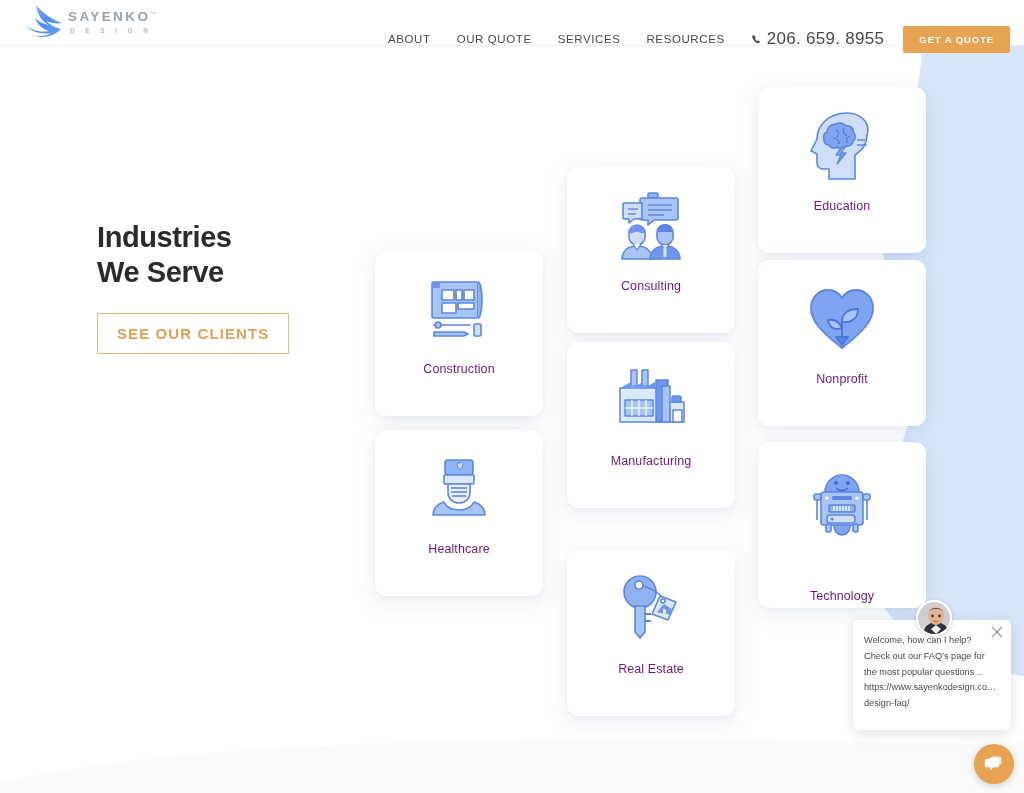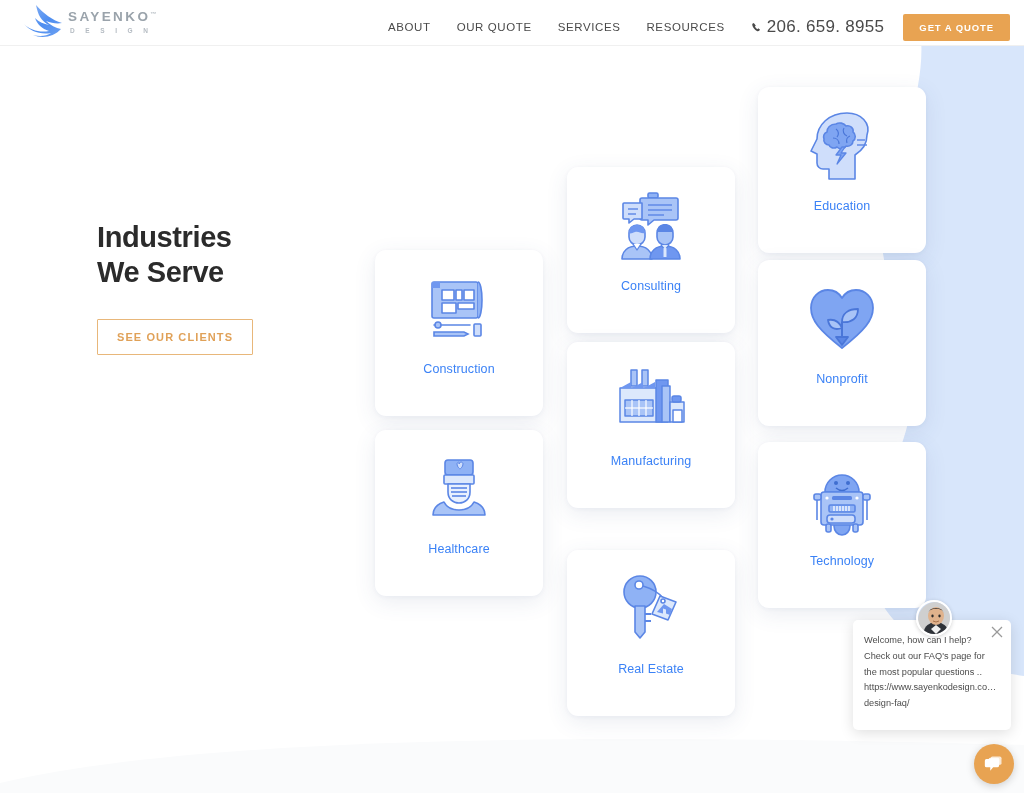--- a/index.html
+++ b/index.html
@@ -29,21 +29,21 @@
     font-size:13.5px; letter-spacing:2.4px; font-weight:700;
     color:#9aa3ab; line-height:1;
     font-family:"Liberation Sans", sans-serif;
   }
   .logo-sub {
     font-size:6.5px; letter-spacing:4.4px; font-weight:700;
     color:#b4bbc2; line-height:1; margin-top:4px; margin-left:2px;
   }
   .logo-tm { font-size:6px; vertical-align:super; color:#b4bbc2; }
 
-  .nav { position:absolute; right:14px; top:4px; height:46px; display:flex; align-items:center; gap:0; }
+  .nav { position:absolute; right:14px; top:16px; height:46px; display:flex; align-items:center; gap:0; }
   .nav a.nav-link {
     font-size:11.5px; letter-spacing:0.6px; color:#4a4a4a;
     text-decoration:none; padding:0 13px; white-space:nowrap;
     font-family:"Liberation Sans", sans-serif;
   }
   .nav .phone {
     display:flex; align-items:center; gap:5px; padding:0 13px;
     font-size:17px; letter-spacing:0.3px; color:#4a4a4a; white-space:nowrap;justify-content:space-between;
   }
   .phone-icon { display:inline-block; width:11px; height:11px; }
@@ -58,49 +58,49 @@
   .intro { position:absolute; left:97px; top:220px; width:275px; z-index:10; }
   .intro h1 {
     font-size:29px; line-height:1.22; font-weight:700; color:#2b2b2b;
     letter-spacing:-0.4px; font-family:"Liberation Sans", sans-serif;
   }
   .intro p {
     margin-top:22px; font-size:11.5px; line-height:1.75; color:#6f6f6f;
     width:268px; font-family:"Liberation Sans", sans-serif;
   }
   .clients-btn {
-    margin-top:28px; display:inline-block; background:transparent;
+    margin-top:22px; display:inline-block; background:transparent;
     border:1px solid #e8b77a; color:#e0a158;
-    font-size:11px; letter-spacing:1.1px; font-weight:700;
+    font-size:15px; letter-spacing:1.1px; font-weight:700;
     padding:11px 19px; cursor:pointer; border-radius:1px;
     font-family:"Liberation Sans", sans-serif;
   }
 
   
   .card {
     position:absolute; width:168px; height:166px; background:#ffffff;
     border-radius:11px; z-index:20;
     box-shadow: 0 6px 22px rgba(60,80,130,0.10), 0 1px 4px rgba(60,80,130,0.05);
     display:flex; flex-direction:column; align-items:center; justify-content:flex-start;
     padding-top:20px;
   }
   .card .icon-wrap { width:78px; height:78px; display:flex; align-items:center; justify-content:center; }
   .card .card-label {
-    margin-top:14px; font-size:12.5px; color:#3b82f6; font-weight:400;
+    margin-top:14px; font-size:12.5px; color:#701a75; font-weight:400;
     letter-spacing:0.1px; font-family:"Liberation Sans", sans-serif;
   }
   
   #card-construction   { left:375px; top:250px; }
   #card-healthcare     { left:375px; top:430px; }
   #card-consulting     { left:567px; top:167px; }
   #card-manufacturing  { left:567px; top:342px; }
   #card-realestate     { left:567px; top:550px; }
   #card-education      { left:758px; top:87px;  }
   #card-nonprofit      { left:758px; top:260px; }
-  #card-technology     { left:758px; top:442px; }
+  #card-technology     { left:758px; top:442px;gap:35px; }
 
   
   .chat-panel {
     position:absolute; left:853px; top:620px; width:158px; height:110px;
     background:#ffffff; border-radius:5px; z-index:60;
     box-shadow:0 3px 14px rgba(0,0,0,0.13);
     padding:13px 11px 24px 11px;
   }
   .chat-avatar {
     position:absolute; left:916px; top:600px; width:36px; height:36px;

